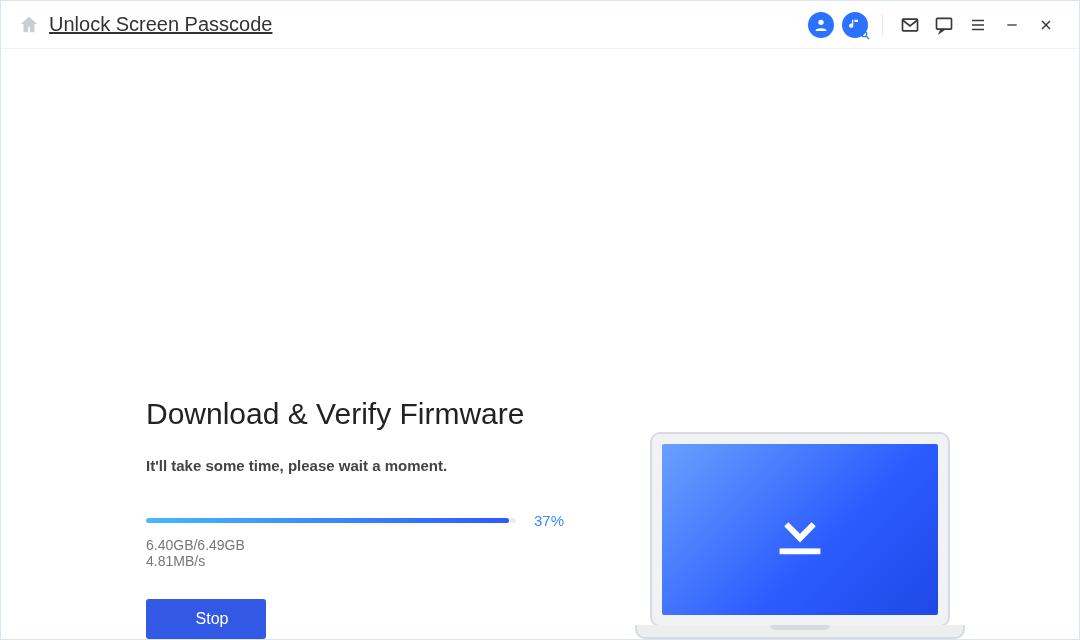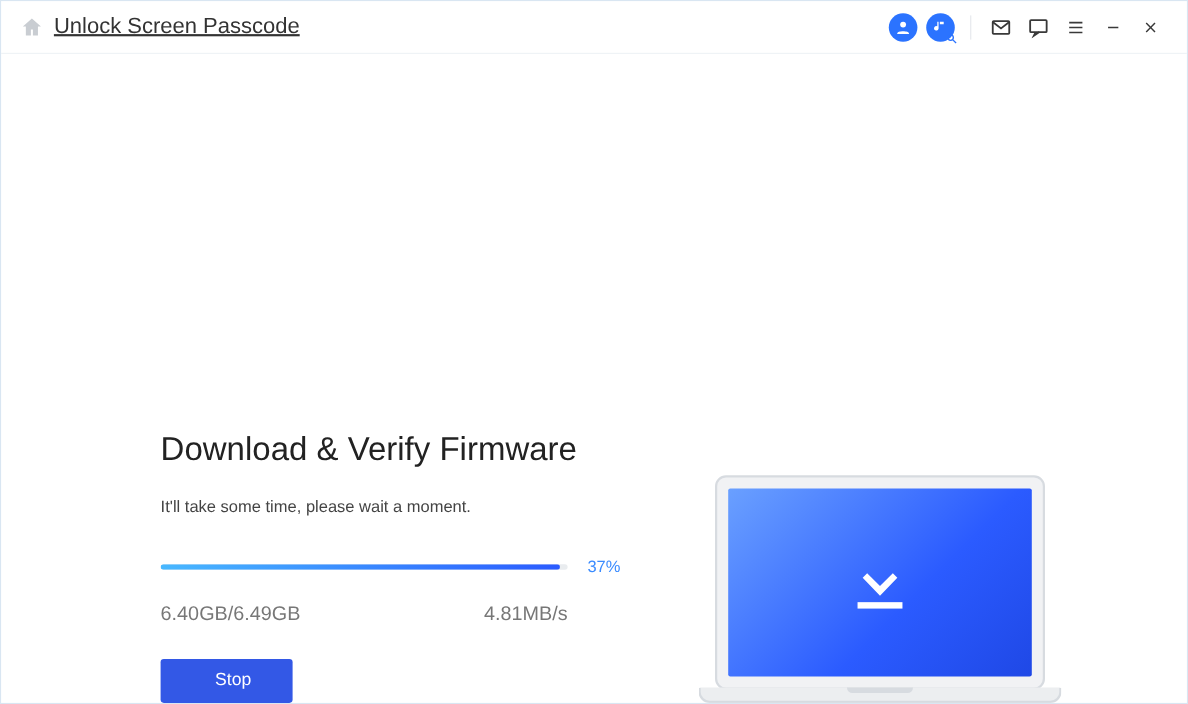--- a/index.html
+++ b/index.html
@@ -10,26 +10,26 @@
     .titlebar .title { margin-left:8px; font-size:20px; color:#333;text-decoration:underline; }
     .titlebar .spacer { flex:1; }
     .hbtn { width:34px; height:34px; display:flex; align-items:center; justify-content:center; color:#393939; }
     .hbtn svg { display:block; }
     .circle-btn { width:26px; height:26px; border-radius:50%; background:#2b73ff; display:flex; align-items:center; justify-content:center; color:#fff; margin:0 4px; }
     .vdiv { width:1px; height:22px; background:#e4e7eb; margin:0 10px; }
     
     .main { display:flex; padding:0 60px; height:calc(100% - 48px); align-items:flex-end; }
     .left { width:520px; padding-top:160px; padding-left:85px; }
     .heading { font-size:30px; font-weight:400; color:#222; }
-    .subtext { margin-top:26px; font-size:15px; color:#444; }
+    .subtext { margin-top:26px; font-size:15px; color:#444;font-weight:bold; }
     .progwrap { margin-top:38px; display:flex; align-items:center; }
     .bar { position:relative; width:370px; height:5px; border-radius:3px; background:#e9ecef; overflow:hidden; }
     .bar .fill { position:absolute; left:0; top:0; bottom:0; background:linear-gradient(90deg,#48b8ff 0%, #2b5bff 100%); border-radius:3px; }
     .pct { margin-left:18px; font-size:15px; color:#3a8bff; }
-    .row2 { width:370px; display:flex; justify-content:space-between; margin-top:24px; font-size:18px; color:#777; }
+    .row2 { width:370px; display:flex; justify-content:space-between; margin-top:8px; font-size:14px; color:#777;flex-direction:column; }
     .stop { margin-top:30px; width:120px; height:40px; border:none; border-radius:3px; background:#3358e6; color:#fff; font-size:16px; cursor:pointer;padding-left:12px; }
     
     .right { flex:1; display:flex; align-items:flex-start; justify-content:center; padding-top:180px; }
     .laptop { width:330px; }
     .screen-outer { width:300px; height:195px; margin:0 auto; border:2px solid #d7dbe0; border-radius:10px; background:#f1f2f4; padding:10px; }
     .screen { width:100%; height:100%; border-radius:2px; background:linear-gradient(135deg,#6aa0ff 0%, #2b5bff 60%, #1f48e6 100%); display:flex; align-items:center; justify-content:center; }
     .base { width:330px; height:14px; margin-top:-2px; background:#eceef0; border:2px solid #d7dbe0; border-top:none; border-radius:0 0 10px 10px; position:relative; }
     .notch { position:absolute; left:50%; transform:translateX(-50%); top:0; width:60px; height:5px; background:#d7dbe0; border-radius:0 0 6px 6px; }
   </style>
 </head>

